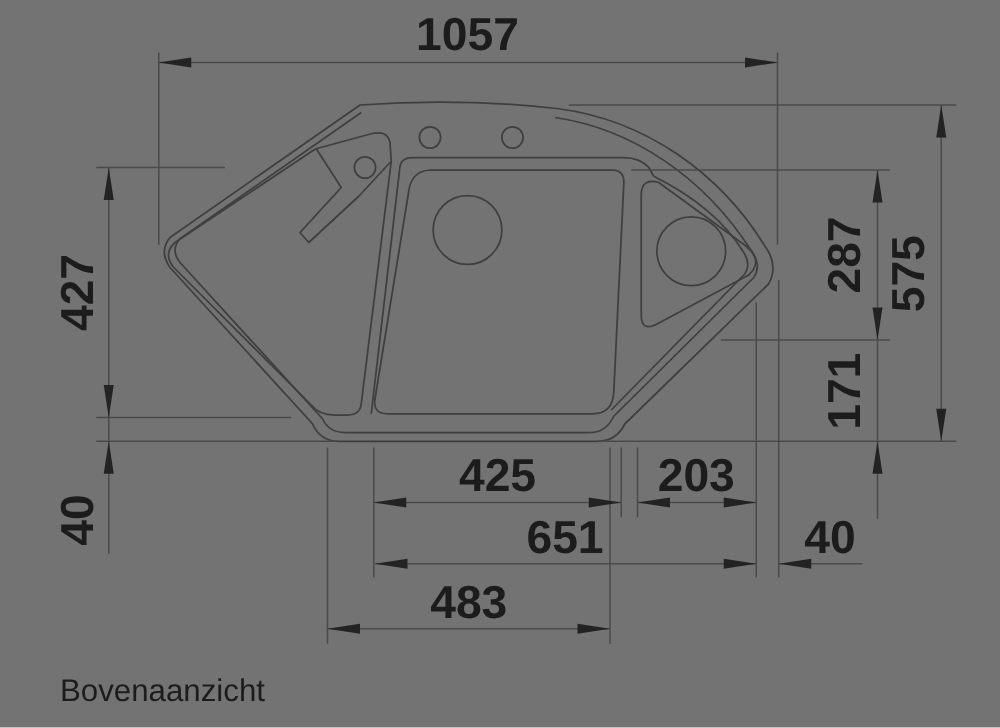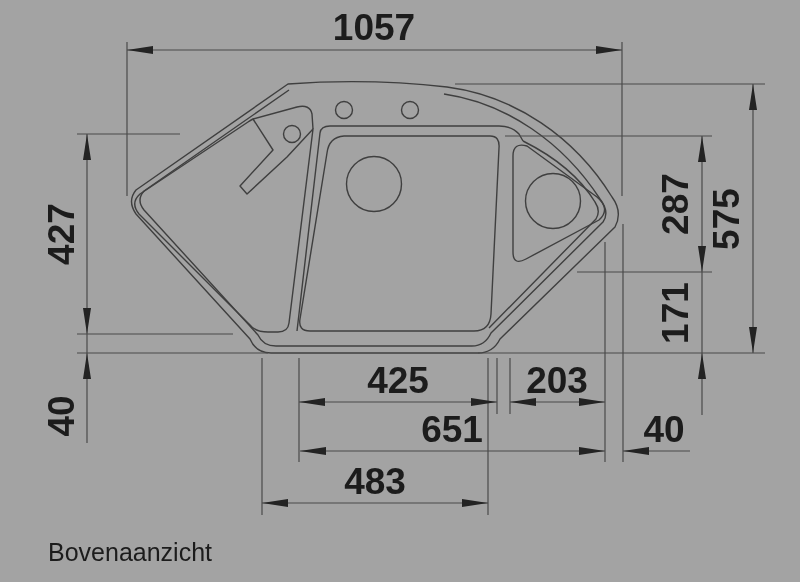--- a/index.html
+++ b/index.html
@@ -1,16 +1,16 @@
 <!DOCTYPE html>
 <html><head>
 <meta charset="utf-8">
 <style>
   html,body{margin:0;padding:0;background:#ffffff;}
-  .stage{position:relative;width:800px;height:582px;background:#a3a3a3;overflow:hidden;
+  .stage{position:relative;width:800px;height:582px;background:#737373;overflow:hidden;
          font-family:"Liberation Sans", sans-serif;}
   svg{display:block;}
   .ln{fill:none;stroke:#3f3f3f;stroke-width:1.4;stroke-linecap:butt;stroke-linejoin:round;}
   .thin{fill:none;stroke:#4a4a4a;stroke-width:1.2;}
   .ar{fill:#232323;stroke:none;}
   .dim{font-family:"Liberation Sans", sans-serif;font-weight:700;font-size:37px;fill:#1c1c1c;}
   .cap{font-family:"Liberation Sans", sans-serif;font-weight:400;font-size:25px;fill:#1c1c1c;}
 </style>
 </head>
 <body>

